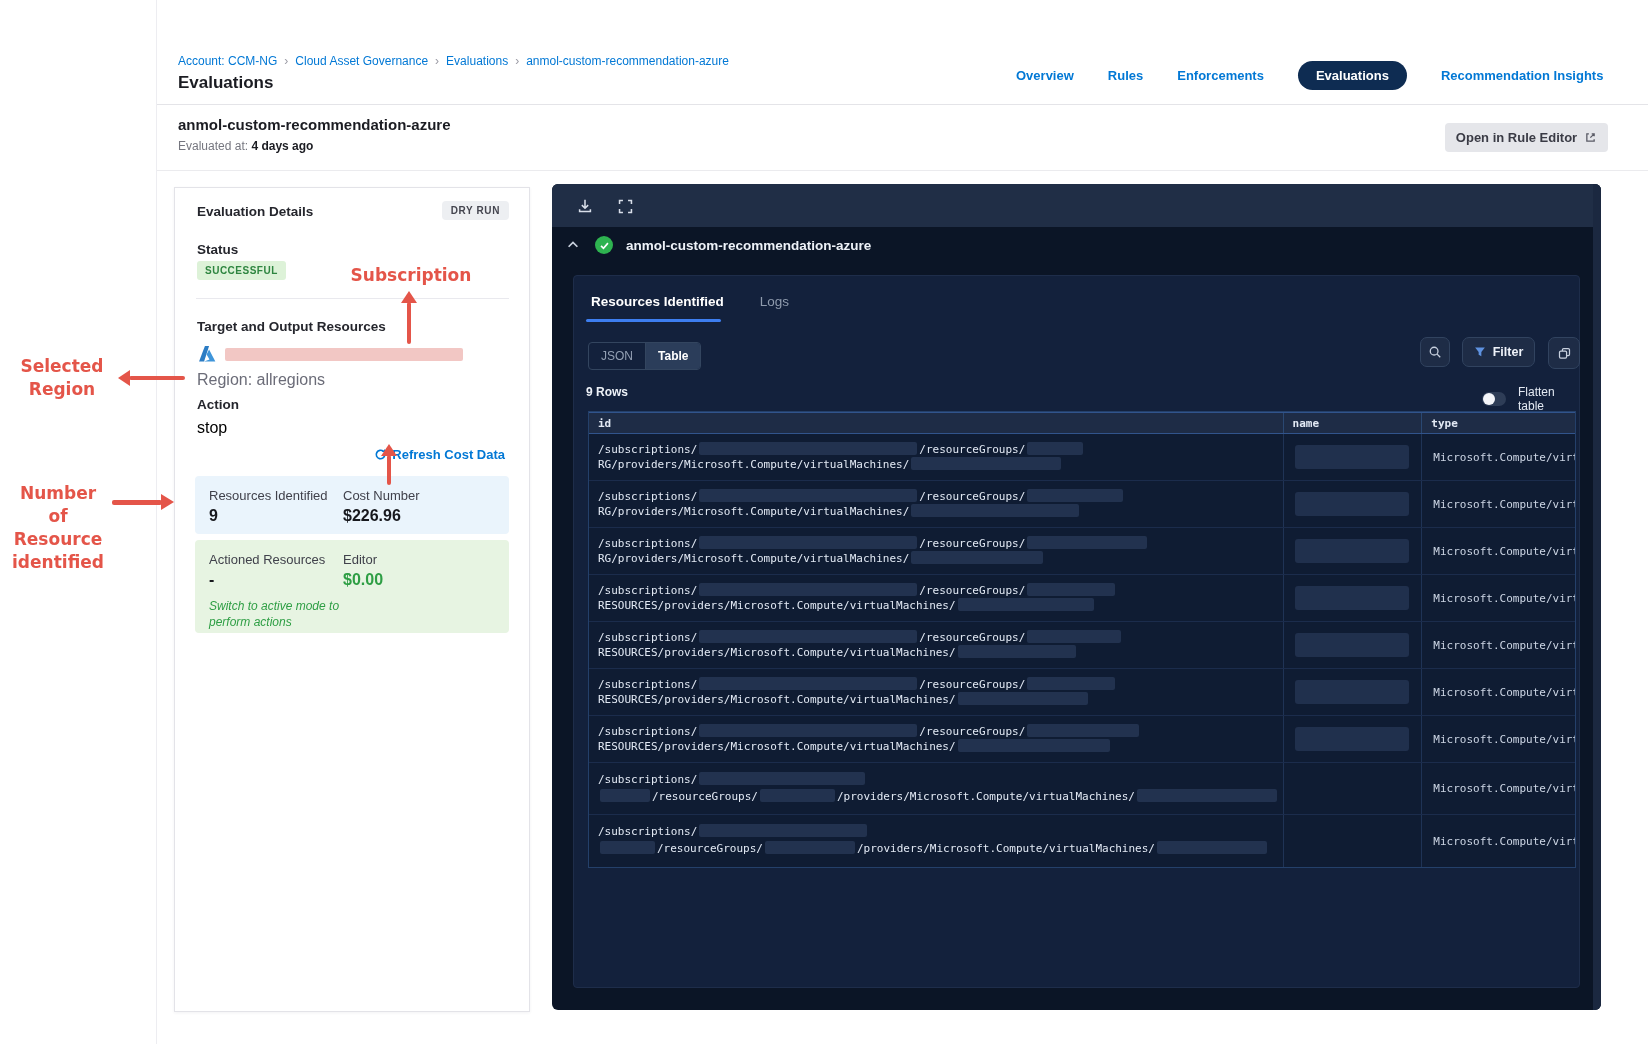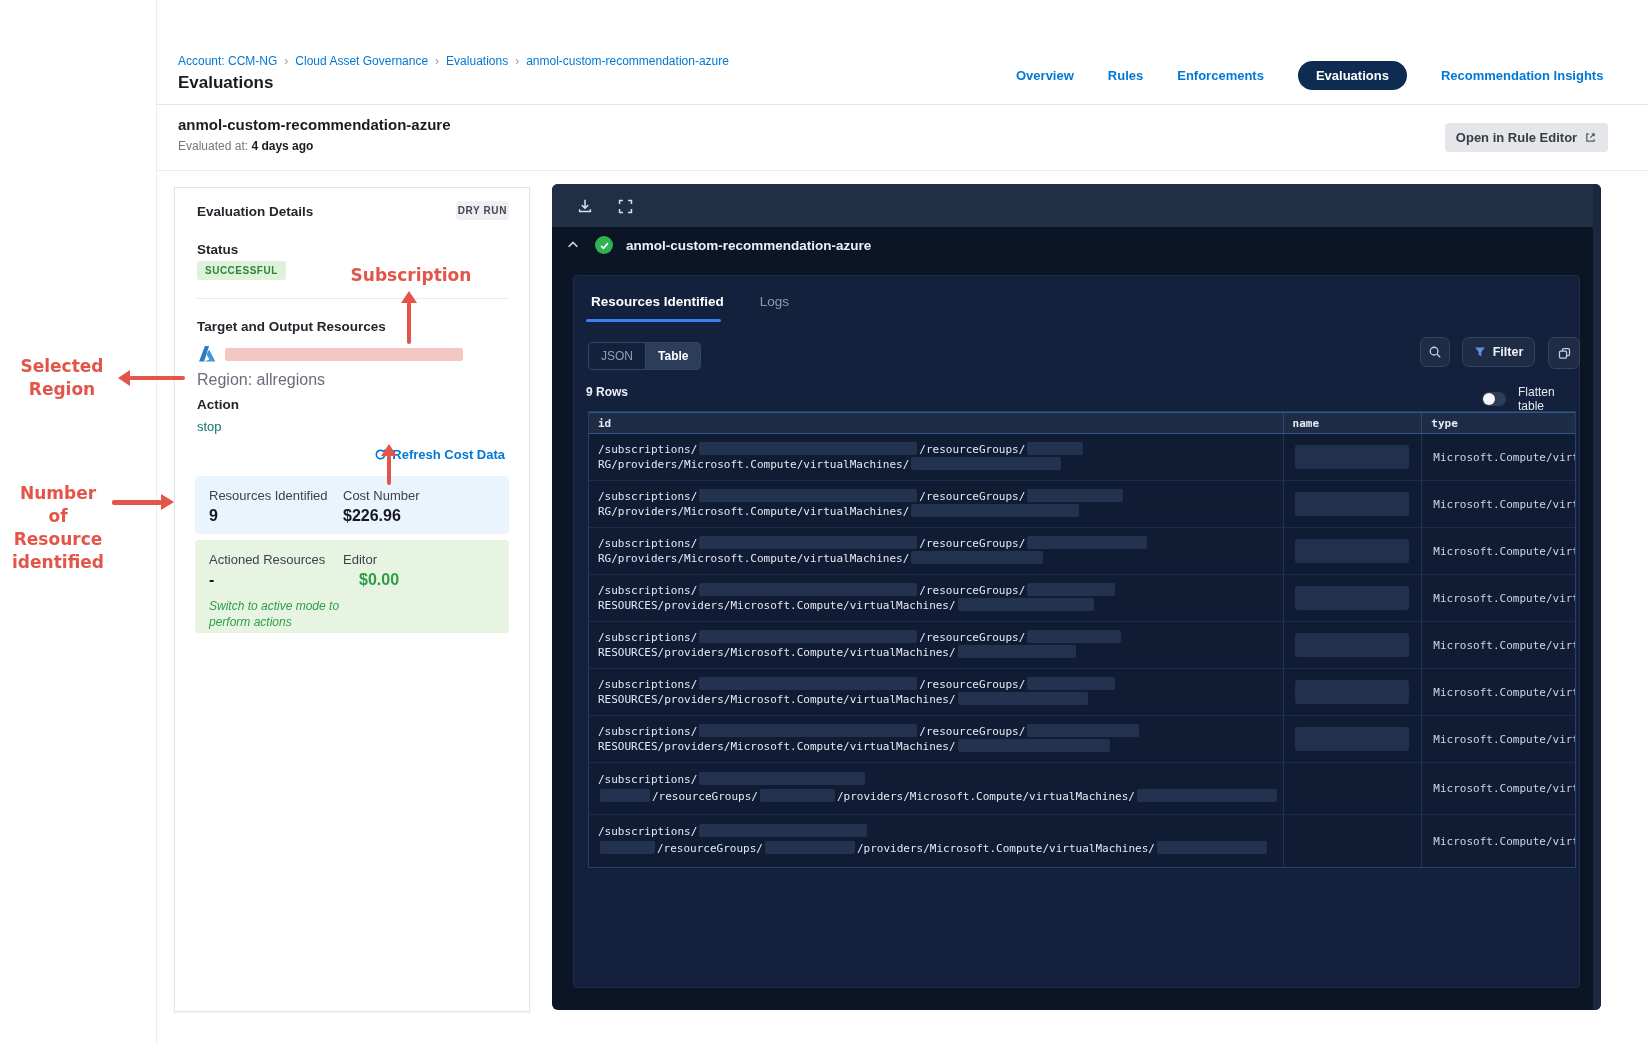--- a/index.html
+++ b/index.html
@@ -22,40 +22,40 @@
   .rule-editor-btn{left:1445px;top:123px;width:163px;height:29px;background:#e5e6ea;border-radius:4px;
       display:flex;align-items:center;justify-content:center;gap:7px;font-size:13px;font-weight:600;color:#3a3b45;cursor:pointer;}
   .hdr-div2{left:157px;top:170px;width:1491px;height:1px;background:#ebebee;}
 
   
   .card{left:174px;top:187px;width:354px;height:823px;background:#fff;border:1px solid #e3e3e8;
         border-radius:0;box-shadow:0 1px 3px rgba(30,30,60,.06);}
   .card .lbl{position:absolute;font-size:13.5px;font-weight:700;color:#25262d;}
   .c-title{left:22px;top:16px;font-size:14px;}
   .dryrun{position:absolute;right:20px;top:13px;background:#edeff2;color:#44454f;font-size:10px;
-        font-weight:700;letter-spacing:.6px;padding:4px 2px;border-radius:4px;}
+        font-weight:700;letter-spacing:.6px;padding:4px 9px;border-radius:4px;}
   .c-status{left:22px;top:54px;}
   .badge-ok{position:absolute;left:22px;top:73px;background:#ddf2d8;color:#2e8540;font-size:10px;
         font-weight:700;letter-spacing:.5px;padding:4px 8px;border-radius:3px;}
   .c-div{position:absolute;left:21px;top:110px;width:313px;height:1px;background:#e9e9ee;}
   .c-target{left:22px;top:131px;}
   .azure-ic{position:absolute;left:22px;top:156px;width:20px;height:20px;}
   .pink-bar{position:absolute;left:50px;top:160px;width:238px;height:13px;background:#f2c7c4;border-radius:2px;}
   .c-region{position:absolute;left:22px;top:183px;font-size:16px;color:#6b6c78;}
   .c-action{left:22px;top:209px;}
-  .c-stop{position:absolute;left:22px;top:231px;font-size:13px;color:#0f766e;}
+  .c-stop{position:absolute;left:22px;top:231px;font-size:16px;color:#000000;}
   .refresh-link{position:absolute;right:24px;top:259px;display:flex;gap:5px;align-items:center;
         font-size:13px;font-weight:700;color:#0278d5;cursor:pointer;}
   .mbox{position:absolute;left:20px;width:314px;border-radius:4px;}
   .mbox .mlabel{position:absolute;top:12px;font-size:13px;color:#40414b;}
   .mbox .mvalue{position:absolute;top:31px;font-size:16px;font-weight:bold;color:#17181d;}
   .box-blue{top:288px;height:58px;background:#eaf4fc;}
   .box-green{top:352px;height:93px;background:#e7f4e2;}
   .col1{left:14px;} .col2{left:148px;}
-  .sav{color:#2e9e44 !important;margin-left:16px;}
+  .sav{color:#2e9e44 !important;}
   .note{position:absolute;left:14px;font-size:12px;font-style:italic;color:#2e9e44;line-height:16px;}
 
   
   .panel{left:552px;top:184px;width:1049px;height:826px;background:#0b1526;border-radius:6px;}
   .ptoolbar{position:absolute;left:0;top:0;width:100%;height:43px;background:#202e46;border-radius:6px 6px 0 0;}
   .tool-ic{position:absolute;top:10px;width:30px;height:24px;display:flex;align-items:center;justify-content:center;cursor:pointer;}
   .panel-scroll{position:absolute;right:0;top:0;width:8px;height:100%;background:#1b2840;border-radius:0 6px 6px 0;cursor:pointer;}
   .sec-row{position:absolute;left:14px;top:52px;display:flex;align-items:center;gap:13px;}
   .chev{width:16px;height:16px;cursor:pointer;display:flex;align-items:center;}
   .okcirc{width:18px;height:18px;border-radius:50%;background:#2eb350;display:flex;align-items:center;justify-content:center;}

